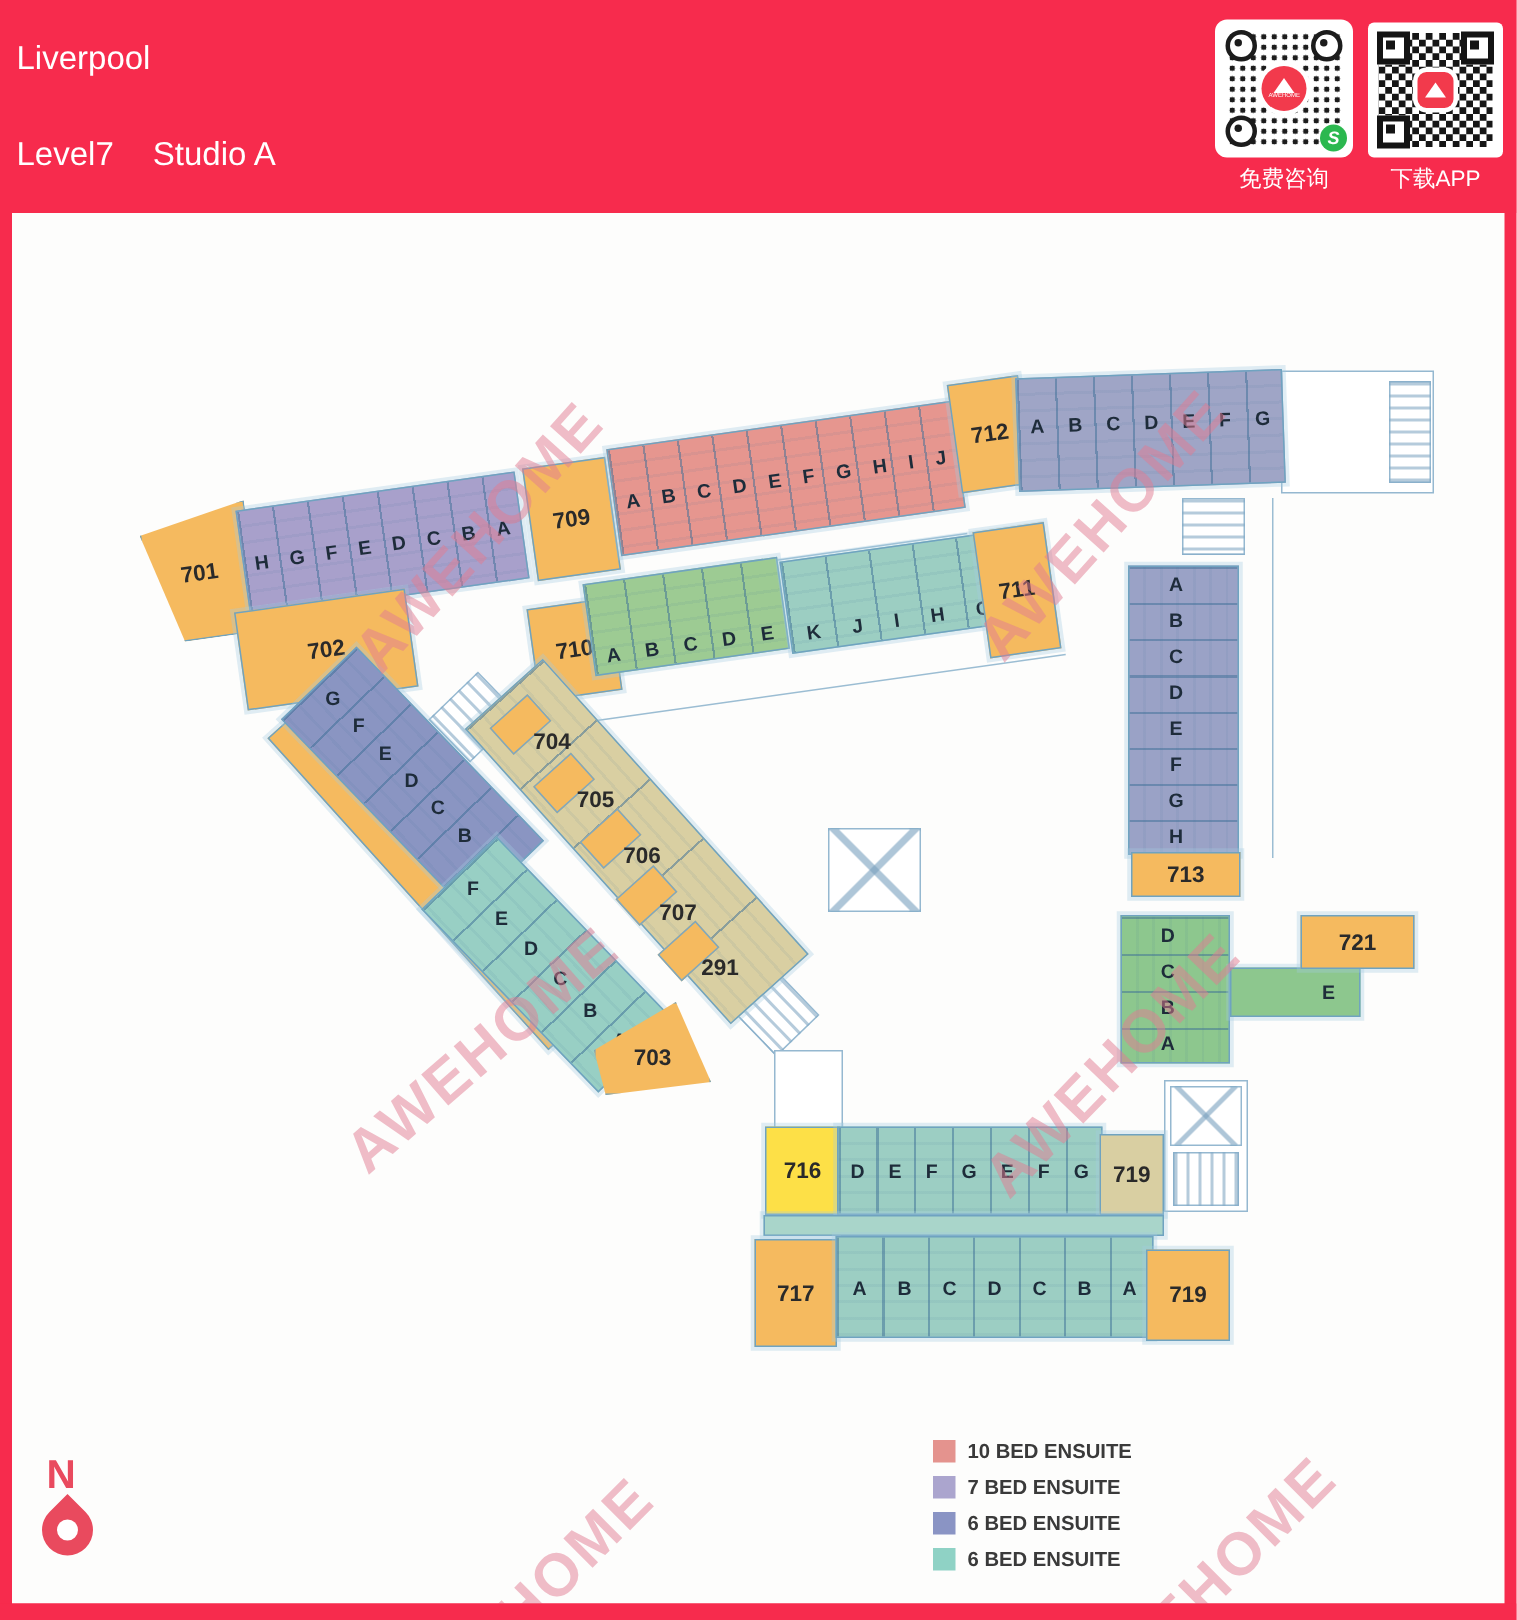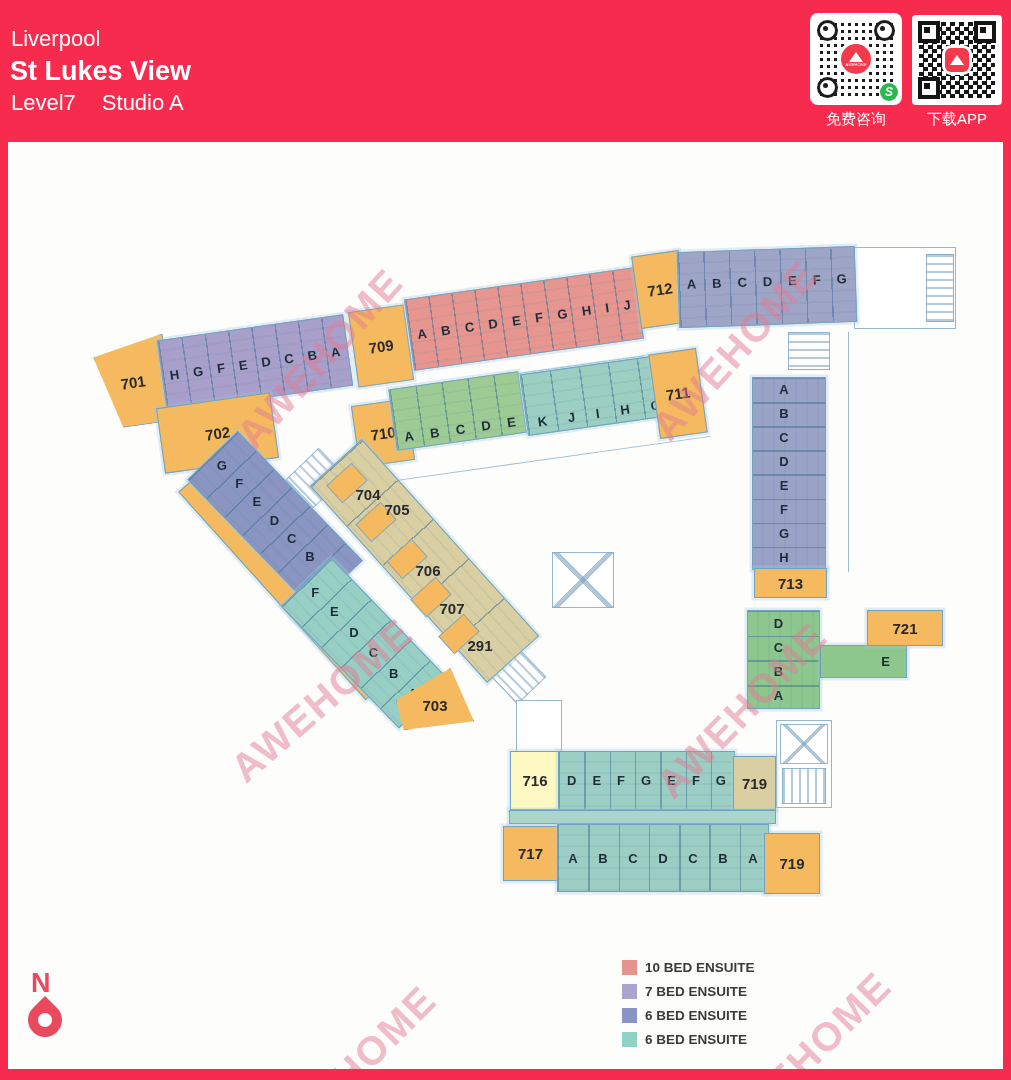--- a/index.html
+++ b/index.html
@@ -80,21 +80,20 @@
              margin-left:6px;margin-top:4px;position:relative;}
   .north-pin::after{content:"";position:absolute;left:10px;top:10px;width:14px;height:14px;border-radius:50%;background:#fff;}
 </style>
 </head>
 <body>
 
 <div class="panel"></div>
 
 <div class="header">
   <div class="h-city">Liverpool</div>
-  <div class="h-title">St Lukes View</div>
   <div class="h-sub">
     <span>Level7</span><span class="blk">Studio A</span>
   </div>
 
   <div class="qr-card" id="qr1">
     <div class="qr-dots"></div>
     <div class="finder-r" style="left:7px;top:7px;">
         <i></i>
       </div>
     <div class="finder-r" style="right:7px;top:7px;">
@@ -249,21 +248,21 @@
   <div class="num in" style="padding-top:12px;">703</div>
 </div>
 
 <div class="block h-rooms" style="left:292px;top:526px;width:265px;height:70px;--rw:53px;background-color:#D9CFA2;transform:rotate(48deg);"></div>
 <div class="hall" style="left:335px;top:466px;transform:rotate(48deg);"></div>
 <div class="hall" style="left:364px;top:505px;transform:rotate(48deg);"></div>
 <div class="hall" style="left:395px;top:542px;transform:rotate(48deg);"></div>
 <div class="hall" style="left:419px;top:580px;transform:rotate(48deg);"></div>
 <div class="hall" style="left:447px;top:617px;transform:rotate(48deg);"></div>
 <div class="num" style="left:348px;top:485px;width:40px;height:18px;text-align:center;">704</div>
-<div class="num" style="left:377px;top:500px;width:40px;height:18px;">705</div>
+<div class="num" style="left:377px;top:524px;width:40px;height:18px;">705</div>
 <div class="num" style="left:408px;top:561px;width:40px;height:18px;">706</div>
 <div class="num" style="left:432px;top:599px;width:40px;height:18px;">707</div>
 <div class="num" style="left:460px;top:636px;width:40px;height:18px;">291</div>
 
 <div class="block v-rooms" style="left:752px;top:377px;width:74px;height:193px;--rw:24.1px;background-color:#9AA2C6;">
   <div class="rooms col">
       <span class="rm">A</span>
       <span class="rm">B</span>
       <span class="rm">C</span>
       <span class="rm">D</span>
@@ -287,39 +286,39 @@
 </div>
 <div class="block" style="left:820px;top:645px;width:87px;height:33px;background-color:#8DC78E;">
   <div class="rooms" style="justify-content:flex-end;padding-right:16px;">
     <span class="rm">E</span>
   </div>
 </div>
 <div class="block orange" style="left:831px;top:610px;width:76px;height:36px;margin-left:36px;">
   <div class="num in">721</div>
 </div>
 
-<div class="block" style="left:510px;top:751px;width:50px;height:59px;background-color:#fef9c3;">
+<div class="block" style="left:510px;top:751px;width:50px;height:59px;background-color:#fde047;">
   <div class="num in">716</div>
 </div>
 <div class="block h-rooms" style="left:558px;top:751px;width:177px;height:59px;--rw:25.3px;background-color:#9CCEC3;">
   <div class="rooms">
       <span class="rm">D</span>
       <span class="rm">E</span>
       <span class="rm">F</span>
       <span class="rm">G</span>
       <span class="rm">E</span>
       <span class="rm">F</span>
       <span class="rm">G</span>
     </div>
 </div>
 <div class="block" style="left:733px;top:756px;width:43px;height:54px;background-color:#D9CFA2;">
   <div class="num in">719</div>
 </div>
 <div class="block" style="left:509px;top:810px;width:267px;height:14px;background-color:#A9D5CA;"></div>
-<div class="block orange" style="left:503px;top:826px;width:55px;height:55px;">
+<div class="block orange" style="left:503px;top:826px;width:55px;height:72px;">
   <div class="num in">717</div>
 </div>
 <div class="block h-rooms" style="left:557px;top:824px;width:212px;height:68px;--rw:30.3px;background-color:#9CCEC3;">
   <div class="rooms">
       <span class="rm">A</span>
       <span class="rm">B</span>
       <span class="rm">C</span>
       <span class="rm">D</span>
       <span class="rm">C</span>
       <span class="rm">B</span>

